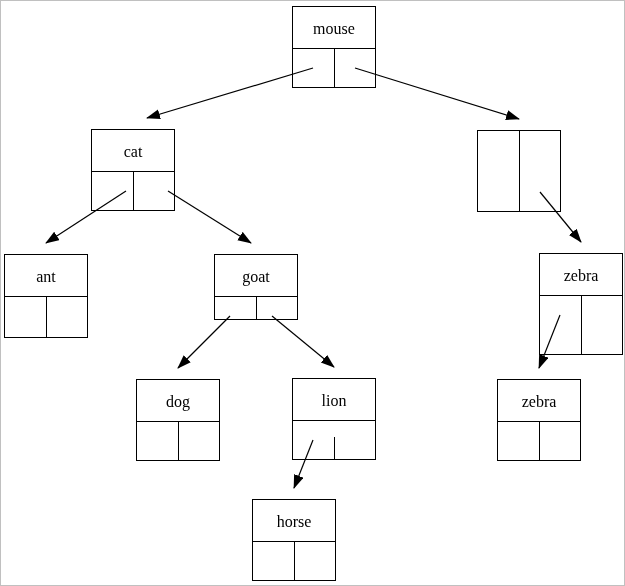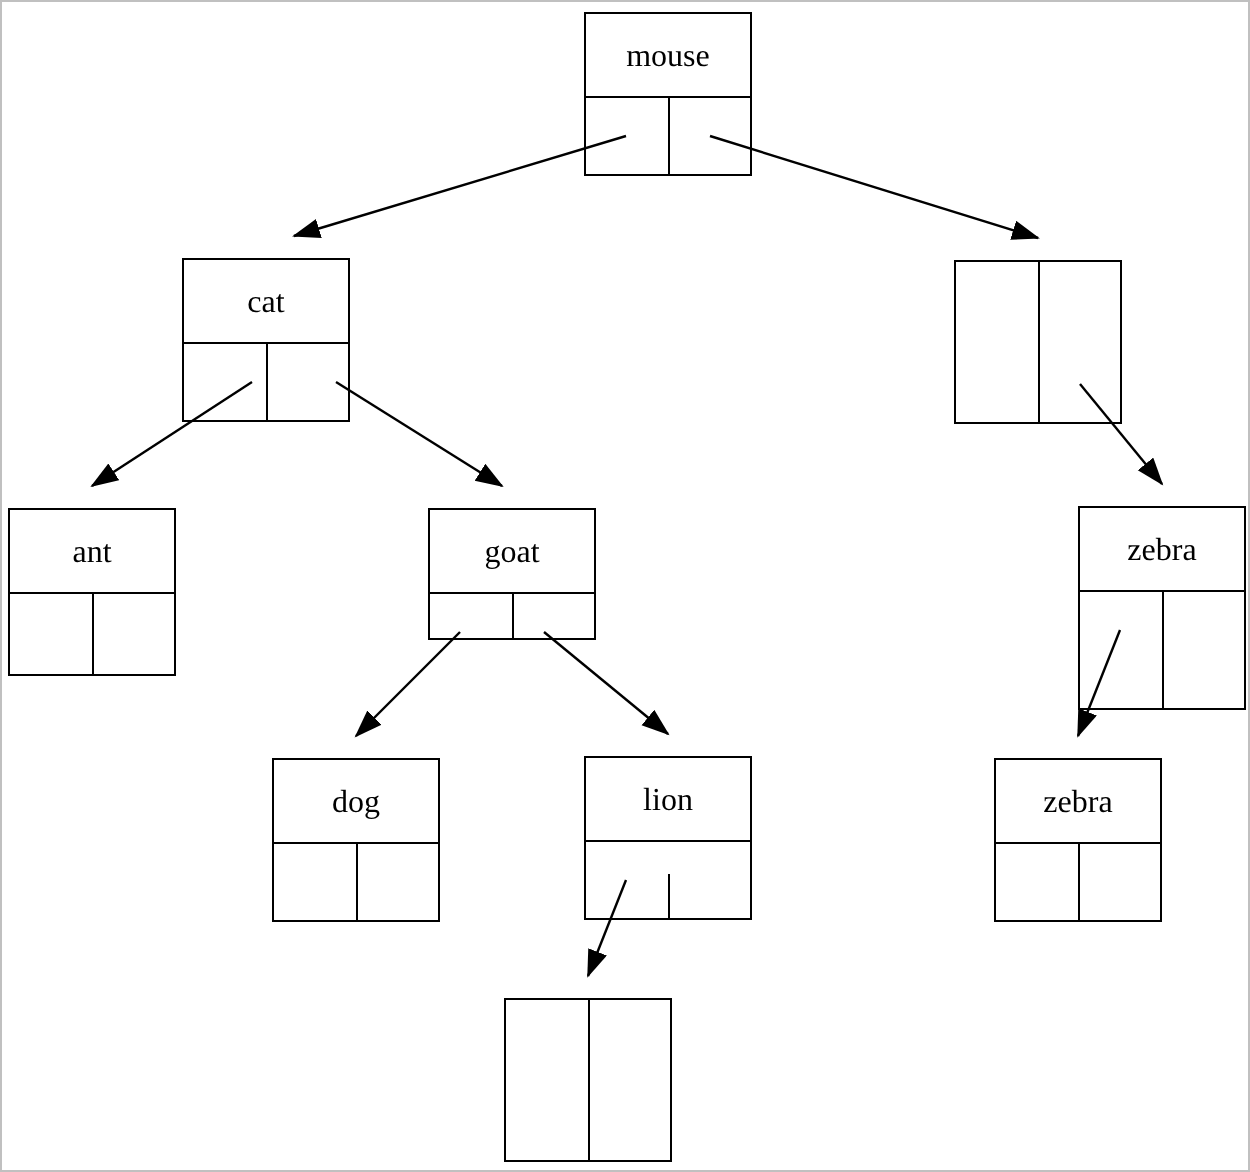--- a/index.html
+++ b/index.html
@@ -133,18 +133,19 @@
       </div>
     </div>
     <div class="node" style="left: 496px; top: 378px; width: 84px; height: 82px;">
       <div class="node-label" style="height: 42px;">zebra</div>
       <div class="pointer-row">
         <div class="pointer-cell left"></div>
         <div class="pointer-cell right"></div>
       </div>
     </div>
     <div class="node" style="left: 251px; top: 498px; width: 84px; height: 82px;">
+      <div class="node-label" style="height: 42px;">horse</div>
       <div class="pointer-row">
         <div class="pointer-cell left"></div>
         <div class="pointer-cell right"></div>
       </div>
     </div>
   </div>
 
 </body></html>

